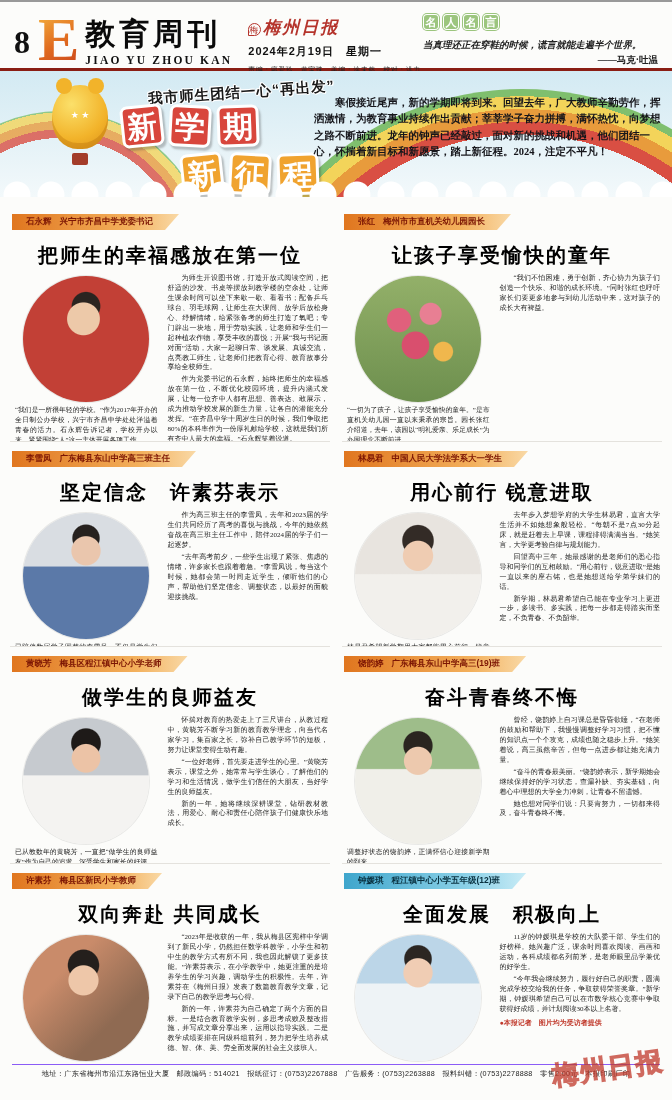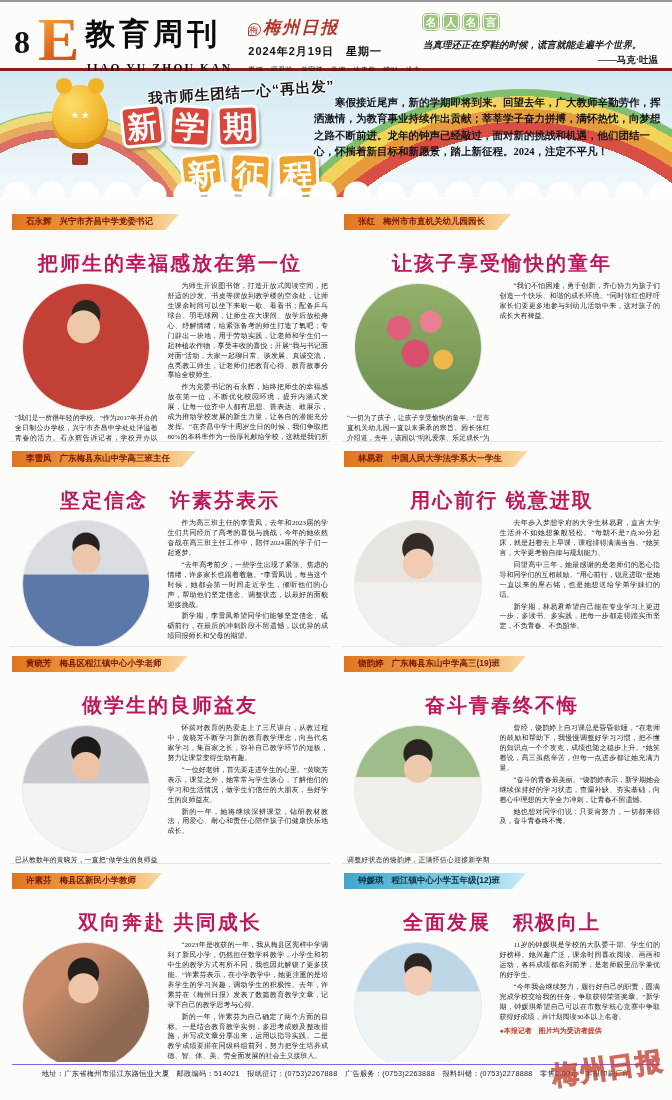--- a/index.html
+++ b/index.html
@@ -9,21 +9,21 @@
 
   
   .header { display:flex; align-items:flex-start; padding:8px 14px 2px; height:66px; }
   .pagenum { font:700 32px "Liberation Serif",serif; color:#111; margin-top:14px; }
   .big-e { font:900 62px "Liberation Serif",serif; line-height:58px; margin:0 6px 0 8px;
            background:linear-gradient(150deg,#f2a93b 10%,#e06b1f 55%,#c9431c);
            -webkit-background-clip:text; background-clip:text; color:#e06b1f;
            -webkit-text-fill-color:transparent; }
   .sec-block { margin-top:8px; }
   .sec-title { font-size:30px; font-weight:900; letter-spacing:4px; color:#0a0a0a; line-height:32px; }
-  .sec-pinyin { font:700 11.5px "Liberation Serif",serif; letter-spacing:2.2px; color:#111; margin-top:12px; }
+  .sec-pinyin { font:700 11.5px "Liberation Serif",serif; letter-spacing:2.2px; color:#111; margin-top:4px; }
   .mast-block { margin:6px 0 0 16px; min-width:150px; }
   .mast-logo { color:#b5342c; font:italic 700 17px "Liberation Serif",serif; letter-spacing:2px; }
   .mast-logo .leaf { display:inline-block; border:1px solid #b5342c; border-radius:50% 50% 50% 0;
                      width:13px; height:13px; font:400 9px/13px sans-serif; text-align:center;
                      font-style:normal; margin-right:2px; color:#b5342c; }
   .mast-date { font-weight:700; font-size:11px; color:#111; margin-top:5px; letter-spacing:1px; }
   .mast-credits { font-size:7px; color:#222; margin-top:6px; letter-spacing:.5px; }
   .quote-box { margin-left:auto; width:235px; padding-top:4px; }
   .badge-row { display:flex; gap:4px; }
   .badge { width:16px; height:16px; border-radius:4px; background:#9cc57e; color:#fff;
@@ -69,21 +69,21 @@
   .article { overflow:hidden; position:relative; border-bottom:1px solid #e4e2dd; padding-top:5px; }
   .article:nth-child(1), .article:nth-child(2) { height:237px; }
   .article:nth-child(3), .article:nth-child(4) { height:205px; }
   .article:nth-child(5), .article:nth-child(6) { height:217px; }
   .article:nth-child(7), .article:nth-child(8) { height:198px; border-bottom:none; }
   .ribbon { display:inline-block; padding:2px 26px 2px 14px; font-size:8.5px; font-weight:700;
             clip-path:polygon(0 0,100% 0,calc(100% - 14px) 100%,0 100%); margin-left:2px; }
   .ribbon-orange { background:linear-gradient(90deg,#e0761f,#f3b05c 70%,#f9d9a6); color:#7c1604; }
   .ribbon-blue { background:linear-gradient(90deg,#3fa6cc,#8ed2e8 70%,#c9ecf6); color:#08303f; }
   .ribbon b { margin-right:8px; }
-  .a-title { text-align:center; font-size:20px; font-weight:900; color:#be185d; letter-spacing:2px; margin:20px 0 5px; }
+  .a-title { text-align:center; font-size:20px; font-weight:900; color:#000000; letter-spacing:2px; margin:12px 0 5px; }
   .a-body { display:flex; gap:7px; padding:0 2px; }
   .a-left { width:47%; flex:none; text-align:center; }
   .photo { width:126px; height:126px; border-radius:50%; margin:2px auto 3px; background:#ccc;
            box-shadow:0 0 0 1px rgba(0,0,0,.08); }
   .caption { font:400 6.8px/1.45 "Liberation Serif",serif; color:#1c1c1c; text-align:justify; padding:0 3px; }
   .a-text { flex:1; font:400 7px/1.42 "Liberation Serif",serif; color:#242424; text-align:justify; }
   .para { text-indent:2em; margin-bottom:2px; }
   .note { color:#c0392b; font-weight:700; margin-top:4px; font-size:7px; }
 
   
@@ -201,21 +201,20 @@
     <div class="ribbon ribbon-orange"><b class="ribbon-name">李雪凤</b><span class="ribbon-aff">广东梅县东山中学高三班主任</span></div>
     <div class="a-title">坚定信念　许素芬表示</div>
     <div class="a-body">
       <div class="a-left">
         <div class="photo photo-3"></div>
         <div class="caption">已陪伴数届学子圆梦的李雪凤，不仅是学生们的严师，更是他们的知心人。</div>
       </div>
       <div class="a-text">
             <p class="para">作为高三班主任的李雪凤，去年和2023届的学生们共同经历了高考的喜悦与挑战，今年的她依然奋战在高三班主任工作中，陪伴2024届的学子们一起逐梦。</p>
             <p class="para">“去年高考前夕，一些学生出现了紧张、焦虑的情绪，许多家长也跟着着急。”李雪凤说，每当这个时候，她都会第一时间走近学生，倾听他们的心声，帮助他们坚定信念、调整状态，以最好的面貌迎接挑战。</p>
-            <p class="para">新学期，李雪凤希望同学们能够坚定信念、砥砺前行，在最后的冲刺阶段不留遗憾，以优异的成绩回报师长和父母的期望。</p>
           </div>
     </div>
   </div>
 
   <div class="article">
     <div class="ribbon ribbon-orange"><b class="ribbon-name">林易君</b><span class="ribbon-aff">中国人民大学法学系大一学生</span></div>
     <div class="a-title">用心前行 锐意进取</div>
     <div class="a-body">
       <div class="a-left">
         <div class="photo photo-4"></div>

